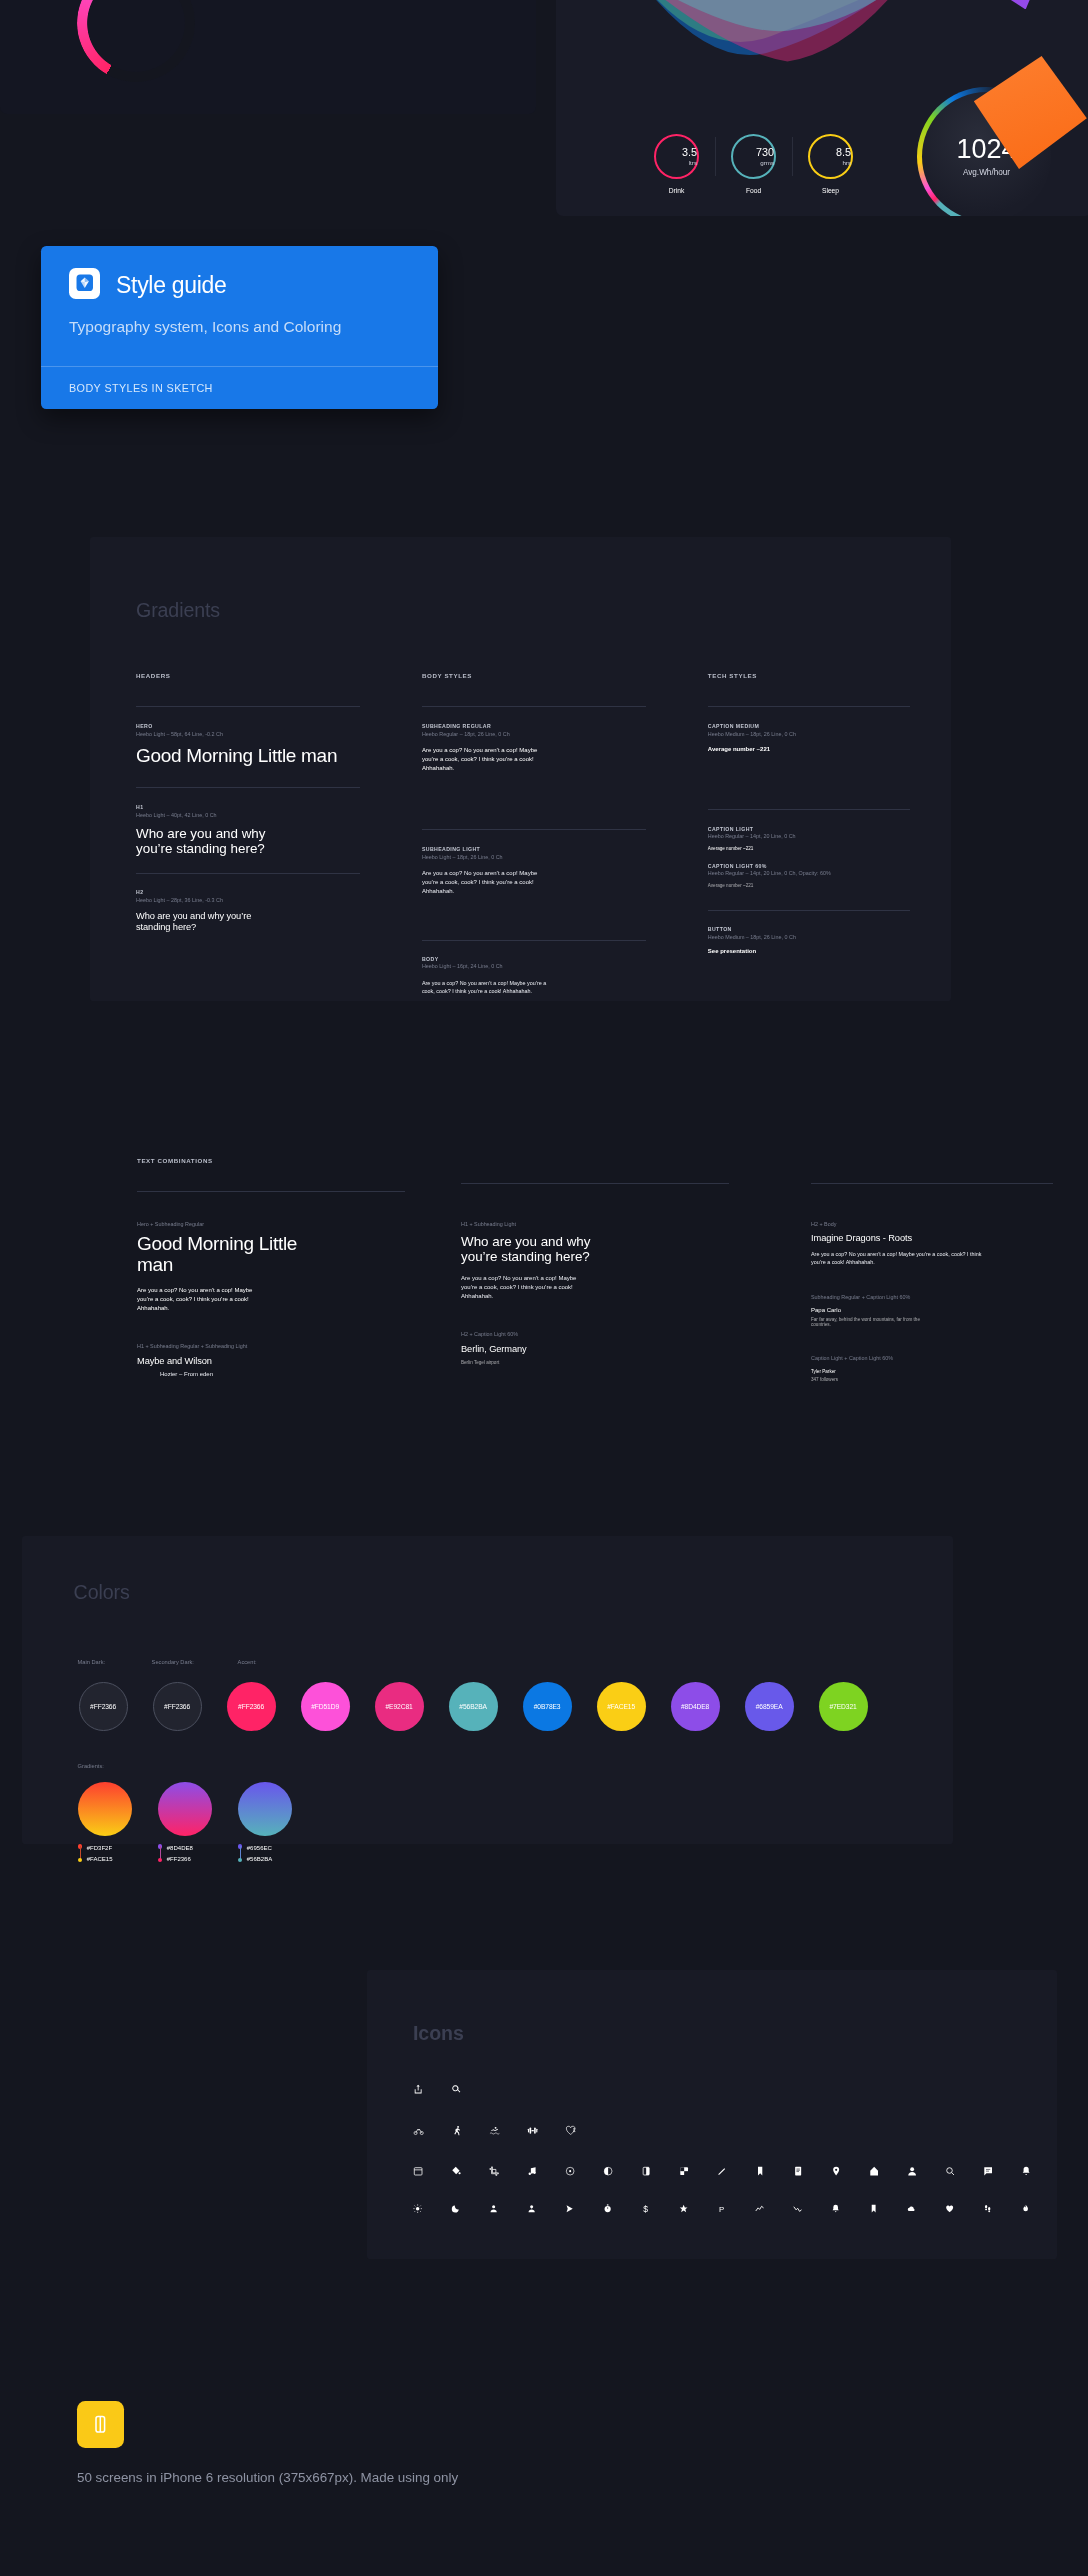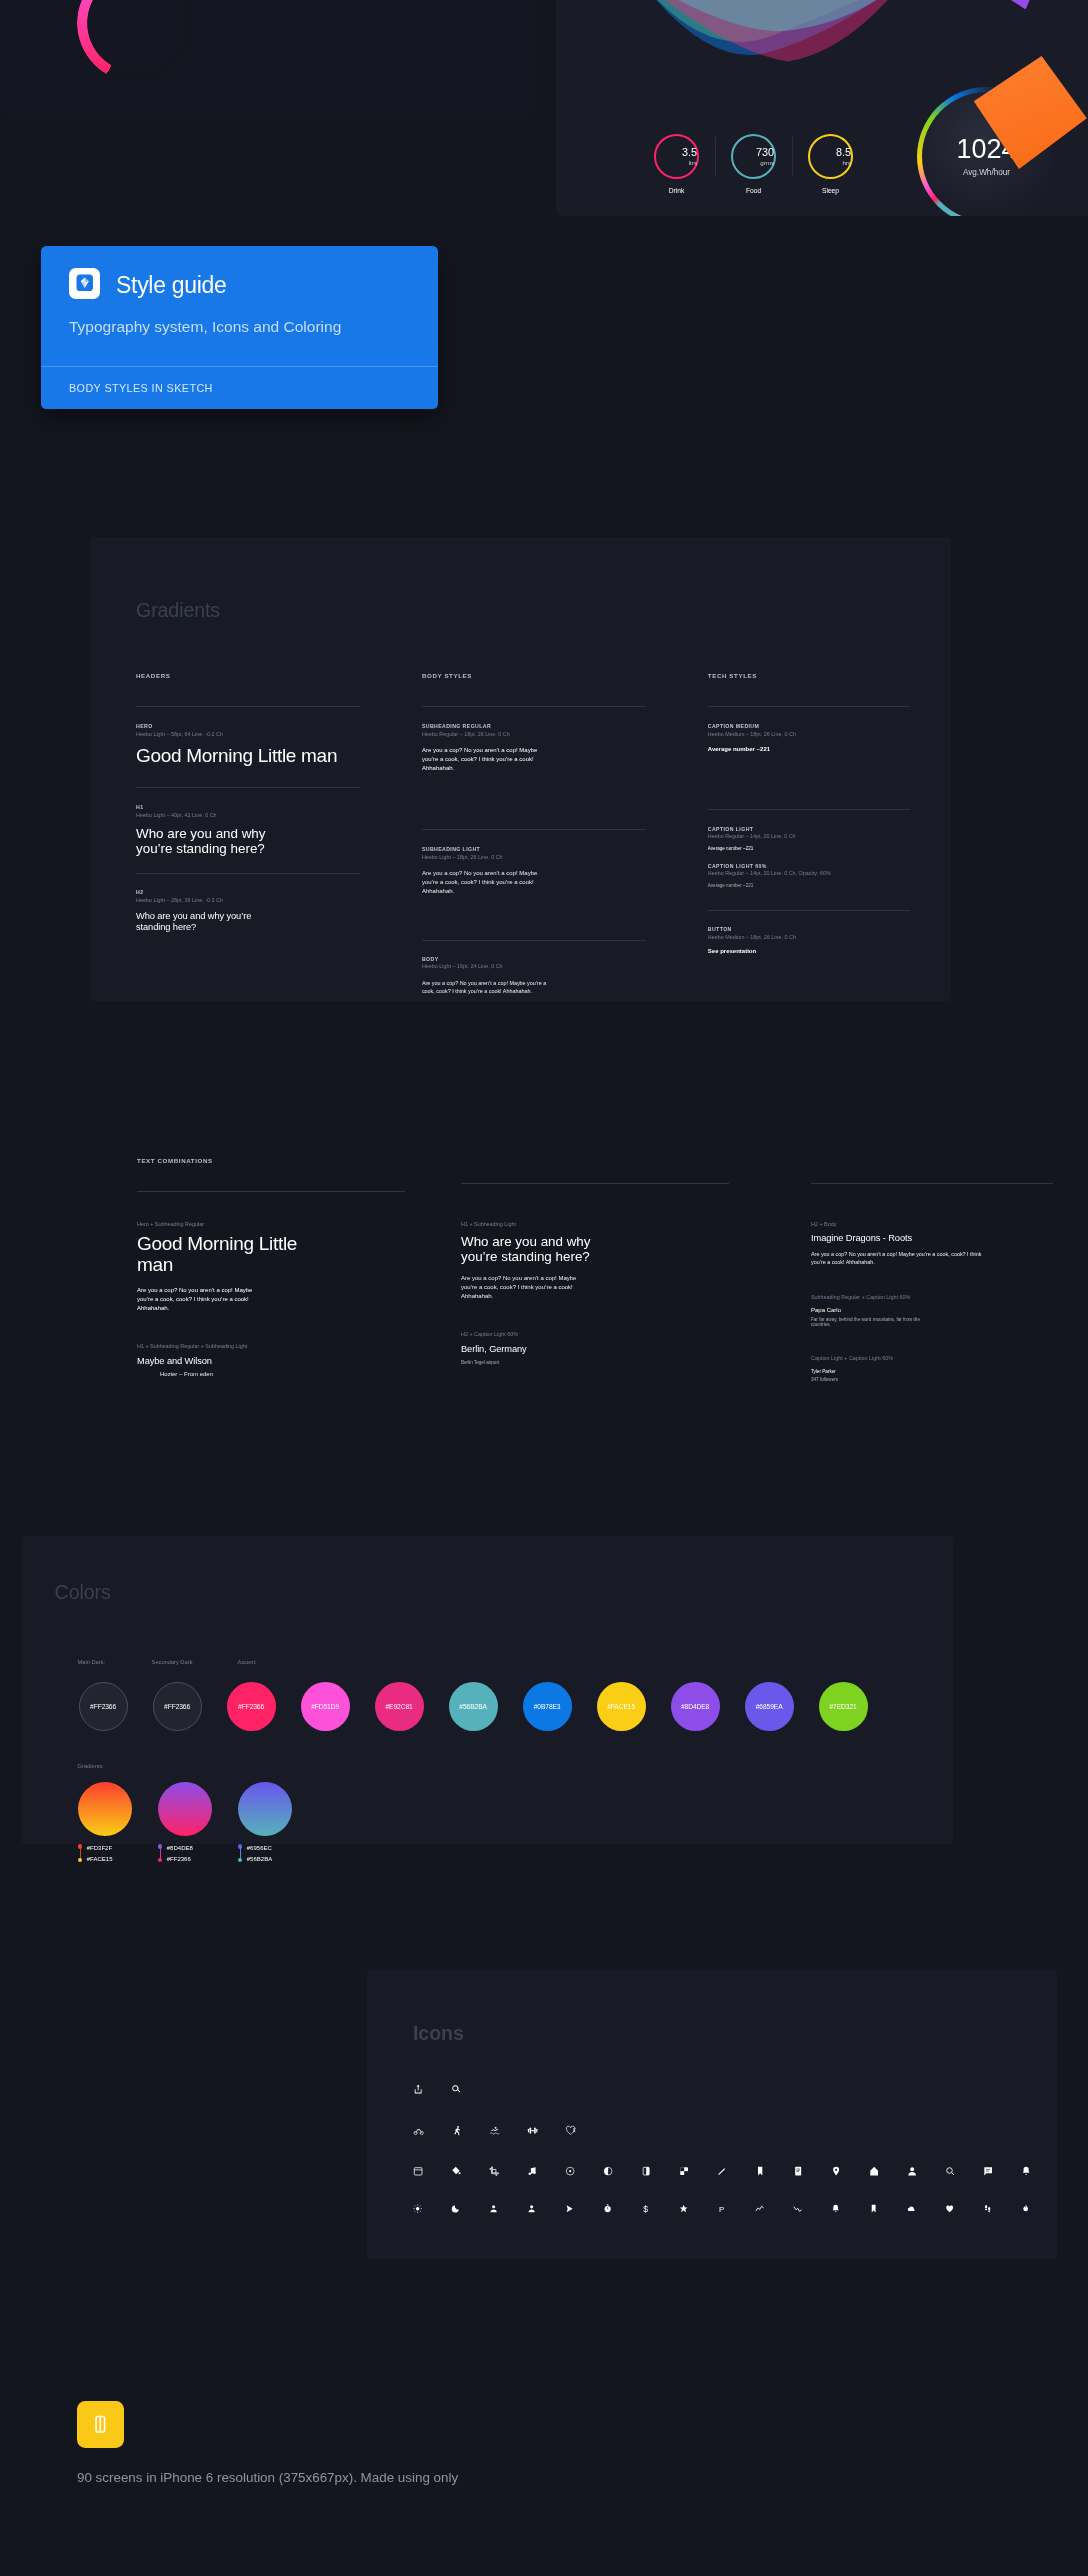--- a/index.html
+++ b/index.html
@@ -364,21 +364,21 @@
   <div class="combo-label" style="margin-top:28px">Subheading Regular + Caption Light 60%</div>
   <div class="combo-name" style="margin-top:7.2px">Papa Carlo</div>
   <div class="sample-cap-60" style="margin-top:4.1px; max-width:118px">Far far away, behind the word mountains, far from the countries.</div>
 
   <div class="combo-label" style="margin-top:28px">Caption Light + Caption Light 60%</div>
   <div class="sample-cap-light" style="margin-top:7.2px">Tyler Parker</div>
   <div class="sample-cap-60" style="margin-top:3.1px">347 followers</div>
 </div>
 
 <div class="colors-panel">
-  <div class="panel-heading" style="position:absolute; left:33px; top:45px;">Colors</div>
+  <div class="panel-heading" style="position:absolute; left:52px; top:45px;">Colors</div>
 
   <div class="col-label" style="position:absolute; left:56px; top:123px;">Main Dark:</div>
   <div class="col-label" style="position:absolute; left:130px; top:123px;">Secondary Dark:</div>
   <div class="col-label" style="position:absolute; left:216px; top:123px;">Accent:</div>
 
   <div style="position:absolute; left:57px; top:146px; display:flex; gap:25px;">
     <div class="swatch outline">#FF2366</div>
     <div class="swatch outline">#FF2366</div>
     <div class="swatch" style="background:#FF2366">#FF2366</div>
     <div class="swatch" style="background:#FD51D9">#FD51D9</div>
@@ -700,15 +700,15 @@
 
 <div class="ss-wrap">
   <div class="ss-row">
     <span class="ss-icon">
       <svg width="20.6" height="20.6" viewBox="0 0 24 24">
         <rect x="7" y="3" width="10" height="18" rx="2.4" fill="none" stroke="#ffffff" stroke-width="1.8"></rect>
         <path d="M12 3v18" stroke="#ffffff" stroke-width="1.8"></path>
       </svg>
     </span>
   </div>
-  <div class="ss-sub">90 screens in iPhone 6 resolution (375x667px). Made using only</div>
+  <div class="ss-sub">50 screens in iPhone 6 resolution (375x667px). Made using only</div>
 </div>
 
 
 </body></html>

